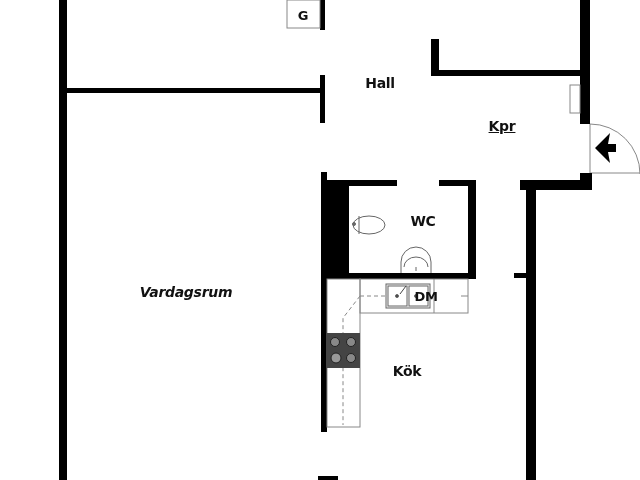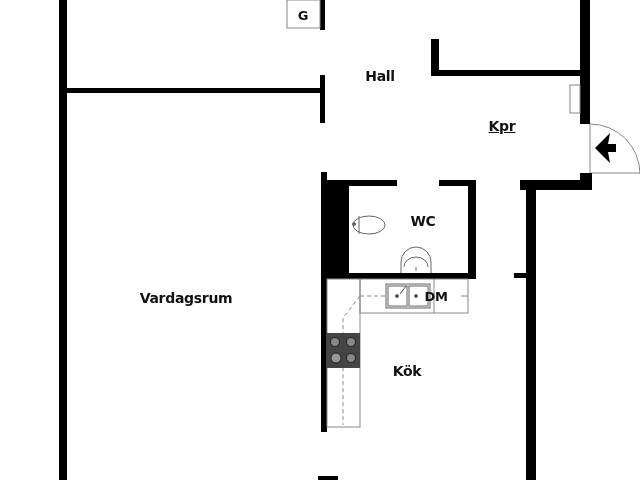--- a/index.html
+++ b/index.html
@@ -80,19 +80,19 @@
     <rect x="327" y="333" width="33" height="35" fill="#444"></rect>
     <circle cx="335" cy="342" r="4.5" fill="#888" stroke="#222"></circle>
     <circle cx="351" cy="342" r="4.5" fill="#888" stroke="#222"></circle>
     <circle cx="336" cy="358" r="5" fill="#999" stroke="#222"></circle>
     <circle cx="351" cy="358" r="4.5" fill="#888" stroke="#222"></circle>
   </g>
 
   <rect x="318" y="476" width="20" height="4" fill="#000"></rect>
 </svg>
 
-<div class="label" style="left:186px;top:298px;">Vardagsrum</div>
-<div class="label" style="left:380px;top:76px;">Hall</div>
+<div class="label" style="left:186px;top:292px;font-style:italic;">Vardagsrum</div>
+<div class="label" style="left:380px;top:83px;">Hall</div>
 <div class="label" style="left:502px;top:126px;text-decoration:underline;">Kpr</div>
 <div class="label" style="left:423px;top:221px;text-align:right;">WC</div>
 <div class="label" style="left:407px;top:371px;">Kök</div>
 <div class="label small" style="left:303px;top:15px;">G</div>
-<div class="label small" style="left:436px;top:296px;">DM</div>
+<div class="label small" style="left:426px;top:296px;">DM</div>
 
 </body></html>

